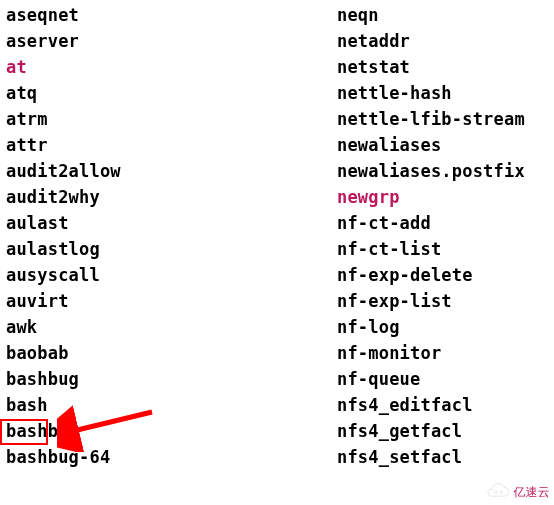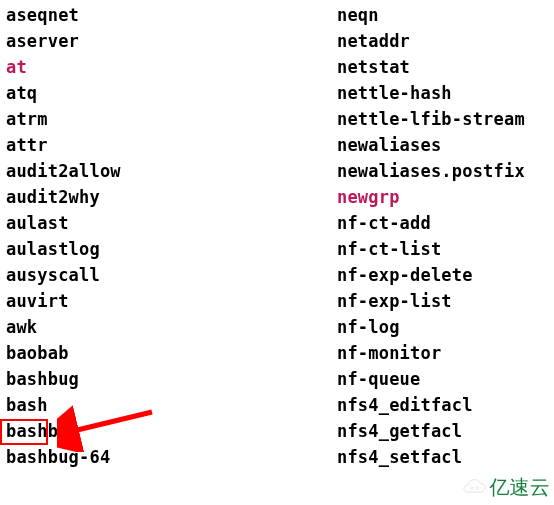--- a/index.html
+++ b/index.html
@@ -58,22 +58,22 @@
       left: 57px;
       top: 402px;
       width: 100px;
       height: 50px;
       pointer-events: none;
     }
     .watermark {
       position: absolute;
       right: 4px;
       bottom: 4px;
-      color: #15803d;
-      font-size: 20px;
+      color: #be185d;
+      font-size: 12px;
       font-weight: normal;
       display: flex;
       align-items: center;
       gap: 2px;
     }
     .watermark svg {
       width: 28px;
       height: 18px;
       opacity: 0.55;
     }

